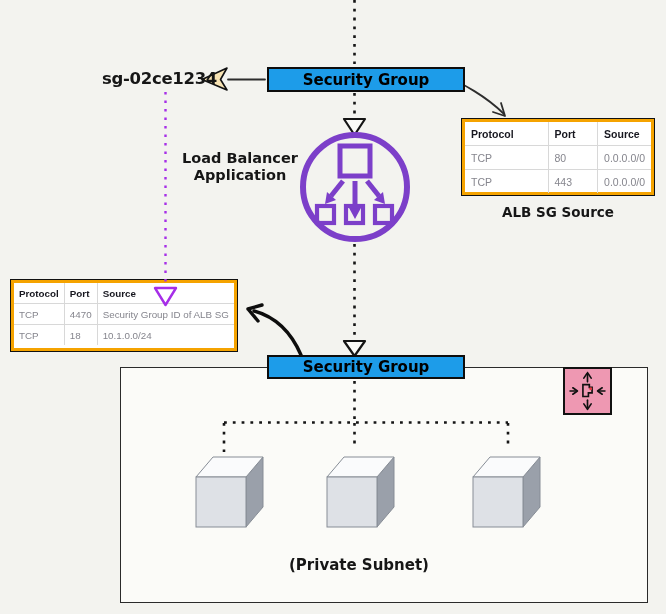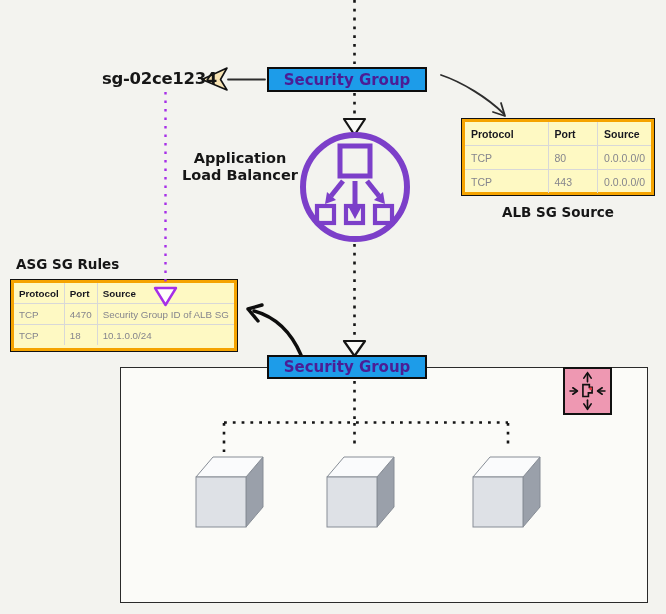--- a/index.html
+++ b/index.html
@@ -31,38 +31,38 @@
   .vtri{fill:#ffffff;fill-opacity:.92;stroke:var(--violet);stroke-width:2.4;stroke-linejoin:round;}
   .albstroke{stroke:var(--purple);fill:none;}
   .cube-front{fill:#dee1e6;stroke:#878d96;stroke-width:1;}
   .cube-top{fill:#fafbfc;stroke:#878d96;stroke-width:1;}
   .cube-side{fill:#9aa0aa;stroke:#878d96;stroke-width:1;}
   .thinarrow{stroke:#2d2d2d;stroke-width:1.8;fill:none;stroke-linecap:round;}
   .thickarrow{stroke:#0d0d0d;stroke-width:3.4;fill:none;stroke-linecap:round;}
   .creamhead{fill:var(--cream);stroke:#111;stroke-width:1.6;stroke-linejoin:round;}
 
   
-  .sg-box{position:absolute;width:160px;background:var(--blue);border:2px solid #0d0d0d;
-    color:#4c1d95;font-weight:bold;font-size:15px;text-align:center;z-index:4;
+  .sg-box{position:absolute;width:198px;background:var(--blue);border:2px solid #0d0d0d;
+    color:#000000;font-weight:bold;font-size:15px;text-align:center;z-index:4;
     display:flex;align-items:center;justify-content:center;}
   .sg-box.top{left:267px;top:67px;height:25px;}
   .sg-box.bottom{left:267px;top:355px;height:24px;}
 
   
   .lbl{position:absolute;color:#161616;font-weight:bold;z-index:4;}
   .sg-id{left:102px;top:69px;font-size:16.5px;letter-spacing:-.3px;}
   .alb-label{left:176px;top:150px;width:128px;text-align:center;font-size:14.5px;line-height:17px;}
   .caption{font-size:13.5px;}
   .alb-caption{left:460px;top:204px;width:196px;text-align:center;}
   .asg-caption{left:16px;top:256px;}
   .asg-label{left:120px;top:556px;width:478px;text-align:center;font-size:15px;line-height:19px;z-index:2;}
 
   
   .rules{position:absolute;z-index:2;background:#111;padding:1px;}
-  .rules-inner{border:3.5px solid var(--orange);background:#fef9c3;height:100%;}
+  .rules-inner{border:3.5px solid var(--orange);background:#ffffff;height:100%;}
   .rules table{border-collapse:collapse;width:100%;font-family:"Liberation Sans",sans-serif;}
   .rules td,.rules th{border-right:1px solid var(--grid);border-bottom:1px solid var(--grid);
     text-align:left;white-space:nowrap;overflow:hidden;}
   .rules tr>*:last-child{border-right:none;}
   .rules tr:last-child>*{border-bottom:none;}
   .rules th{color:var(--head-text);font-weight:bold;}
   .rules td{color:var(--cell-text);font-weight:normal;}
   .alb-rules{left:461px;top:118px;width:194px;height:78px;}
   .alb-rules th,.alb-rules td{font-size:10.5px;padding:5.5px 6px;}
   .alb-rules col.c1{width:47%;} .alb-rules col.c2{width:28%;} .alb-rules col.c3{width:25%;}
@@ -207,28 +207,28 @@
 
     <g>
       <line class="vdotted" x1="165.5" y1="92" x2="165.5" y2="285"></line>
       <polygon class="vtri" points="155,288 176,288 165.5,305"></polygon>
     </g>
   </svg>
 
   <div class="lbl sg-id">sg-02ce1234</div>
 
   <div class="lbl alb-label">
+    <div>Load Balancer</div>
     <div>Application</div>
-    <div>Load Balancer</div>
   </div>
 
   <div class="lbl caption alb-caption">ALB SG Source</div>
-  <div class="lbl caption asg-caption">ASG SG Rules</div>
 
   <div class="lbl asg-label">
+    <div>(Private Subnet)</div>
   </div>
 
   <div class="sg-box top">Security Group</div>
   <div class="sg-box bottom">Security Group</div>
 
   <div class="pink-icon">
     <svg width="45" height="44" viewBox="0 0 48 48">
       <g stroke="#111" stroke-width="1.8" fill="none" stroke-linecap="round">
         <line x1="24" y1="14" x2="24" y2="6"></line>
         <path d="M 24,4 L 20,10 M 24,4 L 28,10"></path>

